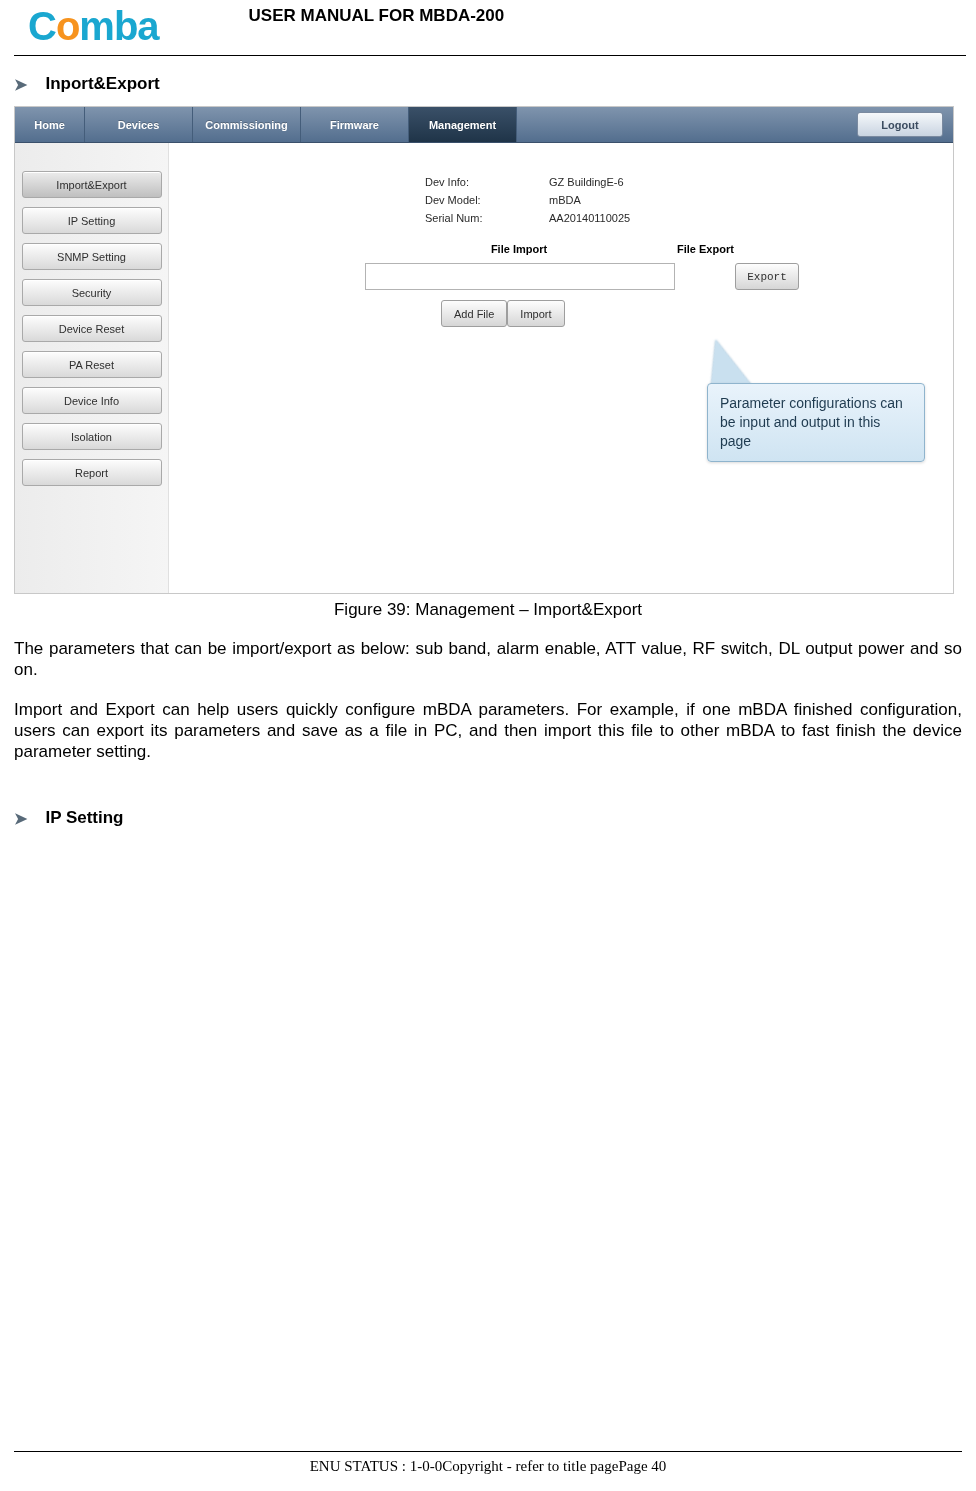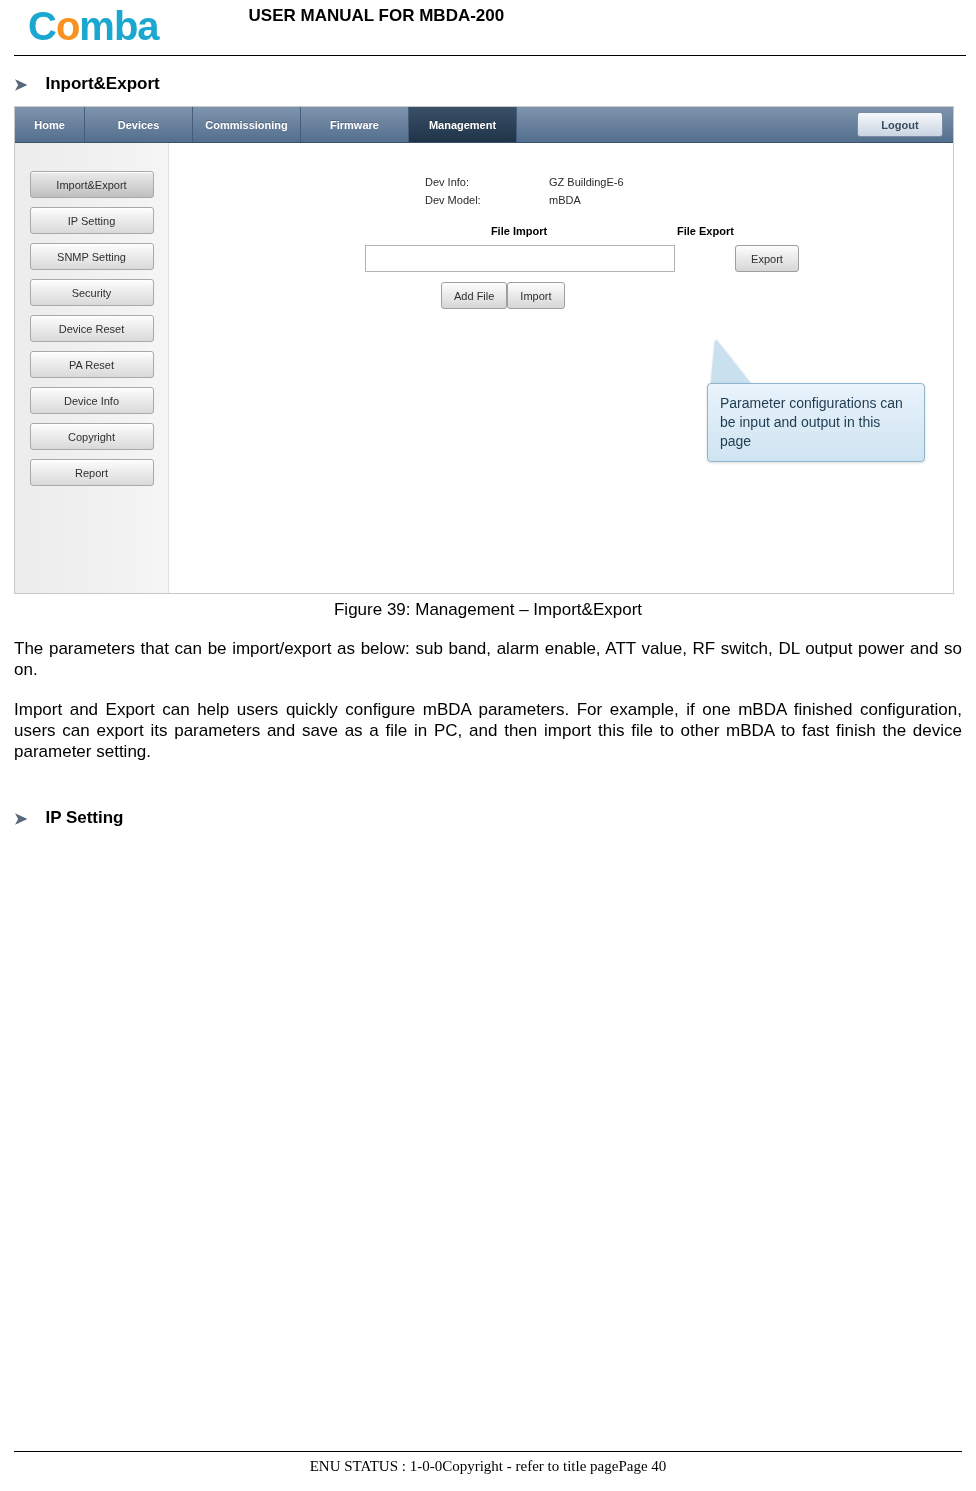--- a/index.html
+++ b/index.html
@@ -103,21 +103,21 @@
     width: 154px;
     background: linear-gradient(90deg,#ececec,#f5f5f5);
     padding: 28px 0 0 0;
     display: flex;
     flex-direction: column;
     gap: 9px;
     align-items: center;
     border-right: 1px solid #e0e0e0;
   }
   .side-btn {
-    width: 124px;
+    width: 140px;
     height: 27px;
     border: 1px solid #a9a9a9;
     border-radius: 3px;
     background: linear-gradient(#fdfdfd,#d9d9d9);
     font-size: 11px;
     color: #2f2f2f;
     display: flex;
     align-items: center;
     justify-content: center;
     box-shadow: 0 1px 0 #fff inset;
@@ -169,21 +169,21 @@
     border: 1px solid #9e9e9e;
     border-radius: 3px;
     background: linear-gradient(#fdfdfd,#d6d6d6);
     font-size: 11px;
     color: #2f2f2f;
     display: flex;
     align-items: center;
     justify-content: center;
     padding: 0 12px;
   }
-  .export-btn { margin-left: 60px; width: 64px; padding: 0; }
+  .export-btn { margin-left: 60px; width: 64px; padding: 0; font-family: Liberation Mono, monospace; }
 
   .btn-row {
     display: flex;
     margin-top: 10px;
     margin-left: 236px;
   }
 
   .callout {
     position: absolute;
     right: 28px;
@@ -268,34 +268,38 @@
 
   <div class="app-body">
     <div class="sidebar">
       <div class="side-btn active">Import&amp;Export</div>
       <div class="side-btn">IP Setting</div>
       <div class="side-btn">SNMP Setting</div>
       <div class="side-btn">Security</div>
       <div class="side-btn">Device Reset</div>
       <div class="side-btn">PA Reset</div>
       <div class="side-btn">Device Info</div>
-      <div class="side-btn">Copyright</div>
+      <div class="side-btn">Isolation</div>
       <div class="side-btn">Report</div>
     </div>
 
     <div class="content">
       <div class="info-table">
         <div class="info-row">
           <span class="info-label">Dev Info:</span>
           <span class="info-value">GZ BuildingE-6</span>
         </div>
         <div class="info-row">
           <span class="info-label">Dev Model:</span>
           <span class="info-value">mBDA</span>
         </div>
+        <div class="info-row">
+          <span class="info-label">Serial Num:</span>
+          <span class="info-value">AA20140110025</span>
+        </div>
       </div>
 
       <div class="col-heads">
         <div class="col-head import">File Import</div>
         <div class="col-head export">File Export</div>
       </div>
 
       <div class="io-row">
         <div class="file-input"></div>
         <div class="small-btn export-btn">Export</div>

